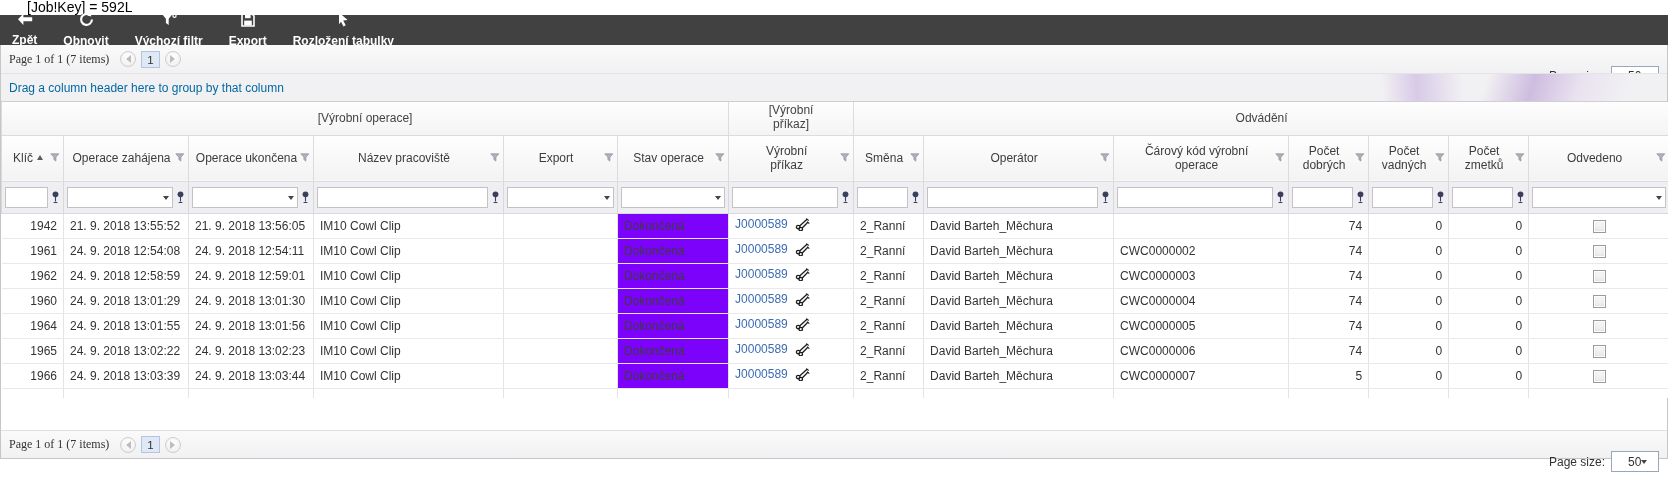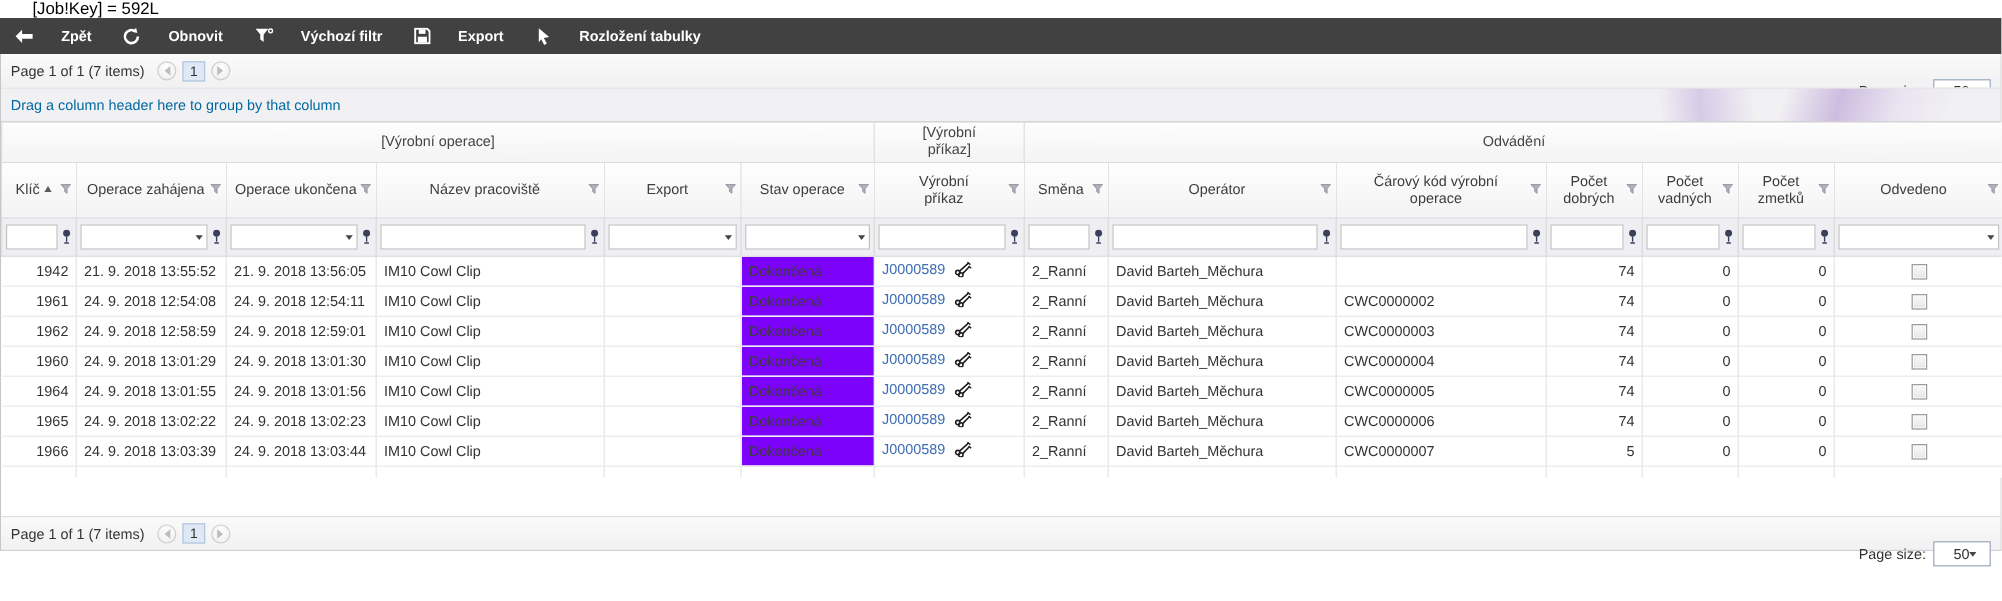--- a/index.html
+++ b/index.html
@@ -3,29 +3,29 @@
 <meta charset="utf-8">
 <style>
   * { box-sizing: border-box; }
   body {
     margin:0; width:1668px; height:501px; overflow:hidden; background:#fff;
     font-family:"Liberation Sans","DejaVu Sans",sans-serif; font-size:12px; color:#333;
   }
   .context-label { height:15px; line-height:15px; font-size:14px; padding-left:2px; color:#000;margin-left:25px; }
   
   .toolbar { height:30px; background:#414141; display:flex; align-items:center; gap:26px; padding:0 12px; }
-  .tb-btn { display:flex; align-items:center; gap:23px; color:#fff; font-weight:bold; font-size:12px; cursor:pointer; white-space:nowrap; }
+  .tb-btn { display:flex; align-items:center; gap:7px; color:#fff; font-weight:bold; font-size:12px; cursor:pointer; white-space:nowrap;flex-direction:column; }
   .tb-ic { display:flex; align-items:center; }
   
   .grid-frame { border:1px solid #c6c6c6; border-top:none; background:#fff; width:1668px; }
   
   .pager-bar { height:28px; display:flex; align-items:center; justify-content:space-between; padding:0 8px; background:linear-gradient(#fafafa,#f1f1f3); }
   .pager-bar.bottom { border-top:1px solid #e0e0e0; }
   .pager-left { display:flex; align-items:center; gap:5px; }
-  .pager-summary { margin-right:6px; }
+  .pager-summary { margin-right:6px;font-family:Liberation Serif, serif; }
   .pg-arrow { width:16px; height:16px; border:1px solid #cdcdcd; border-radius:50%; background:radial-gradient(circle at 50% 35%,#fff,#ececec); display:inline-flex; align-items:center; justify-content:center; }
   .tri-l { width:0; height:0; border:4px solid transparent; border-right:5px solid #bdbdbd; margin-left:-4px; }
   .tri-r { width:0; height:0; border:4px solid transparent; border-left:5px solid #bdbdbd; margin-right:-4px; }
   .pg-num { min-width:12px; padding:0 5px; height:17px; line-height:17px; background:#dfe8f5; border:1px solid #b3c4de; font-size:11.5px; text-align:center; }
   .pager-right { display:flex; align-items:center;margin-top:34px; }
   .ps-combo { display:inline-flex; align-items:center; justify-content:space-between; width:48px; height:21px; border:1px solid #9aa7b8; background:#fff; padding:0 16px; margin-left:6px; cursor:pointer; }
   .cmb-arr { width:0; height:0; border:3.5px solid transparent; border-top:4.5px solid #444; margin-top:4px; }
   
   .search-bar { height:31px; display:flex; align-items:center; gap:11px; padding:0 8px 4px; background:linear-gradient(#f1f1f3,#f7f7f7); }
   .search-input { width:288px; height:22px; border:1px solid #c8c8c8; padding:0 6px; font-family:inherit; font-size:12px; color:#444; background:#fff; }

